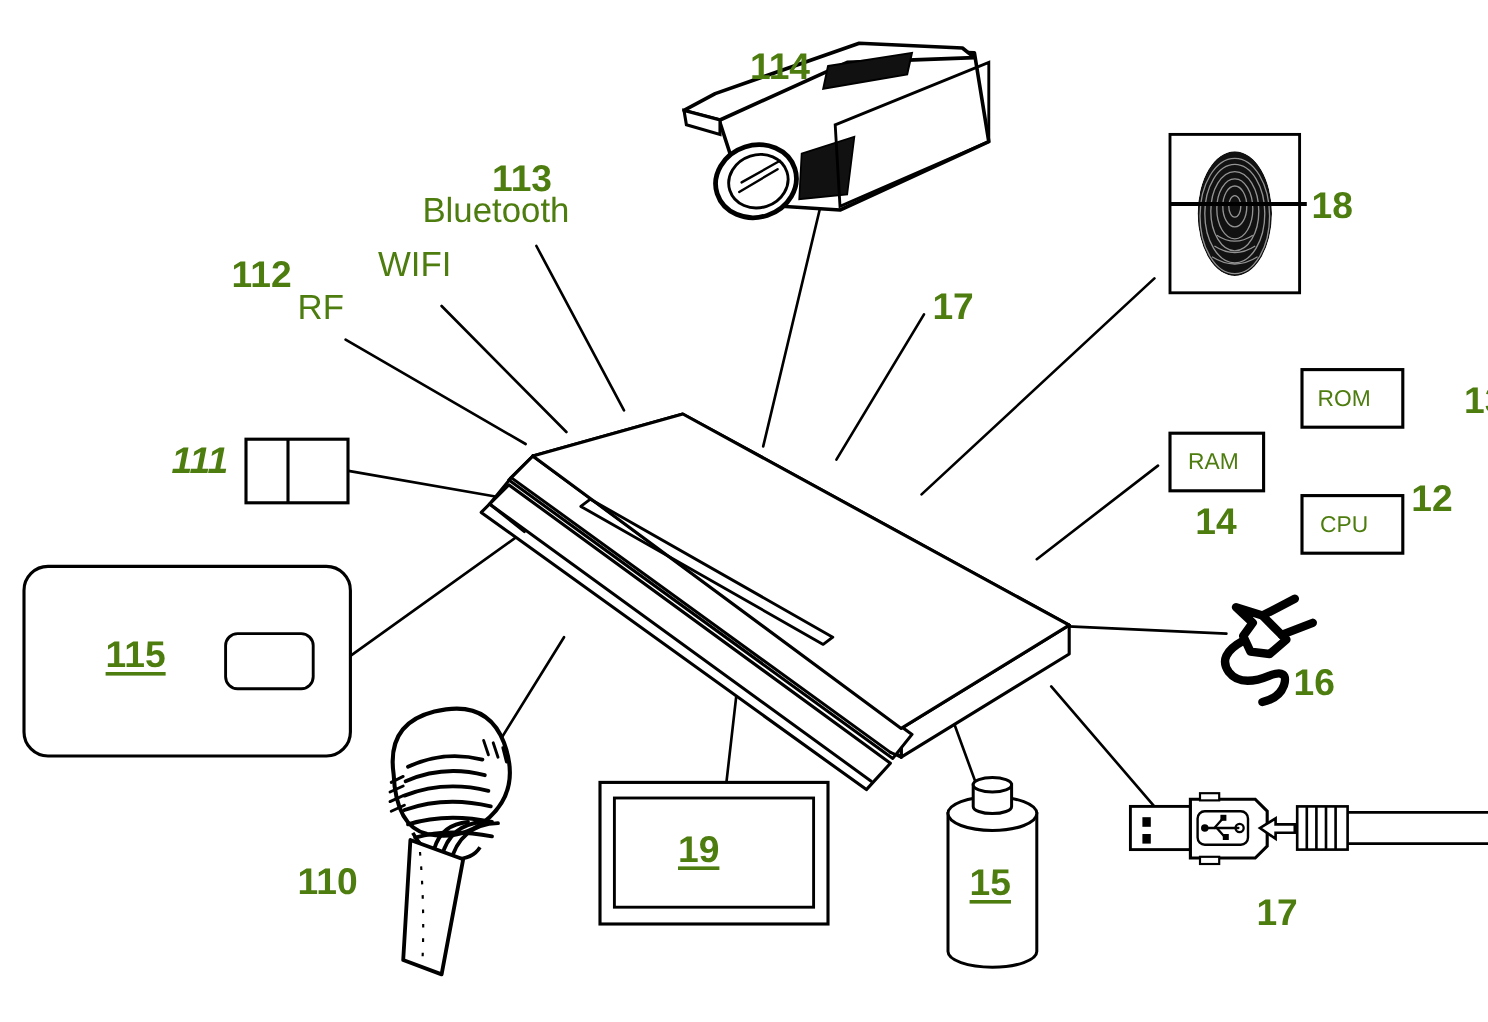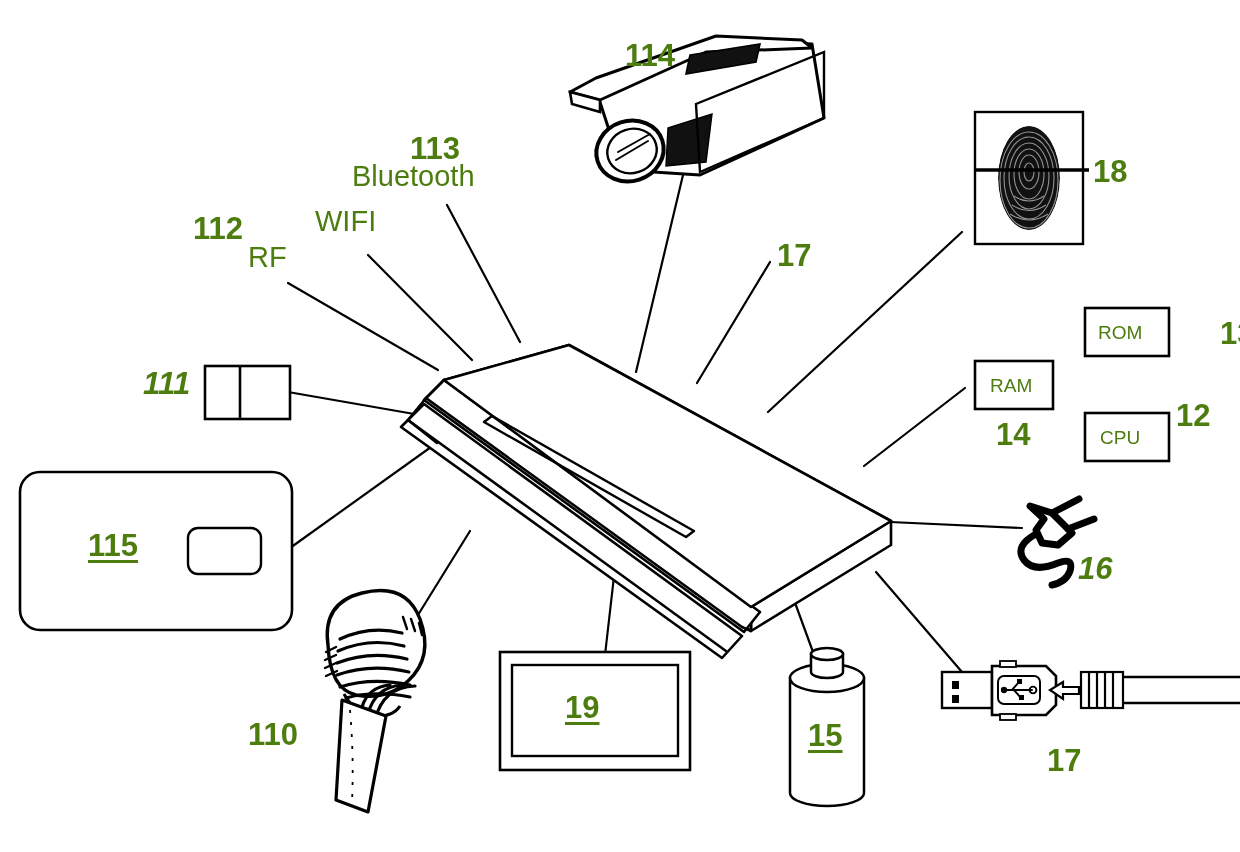--- a/index.html
+++ b/index.html
@@ -286,21 +286,21 @@
   <div class="lbl lbl-num lbl-under" style="left:88px; top:530px;">115</div>
 
   <div class="lbl lbl-num" style="left:248px; top:719px;">110</div>
 
   <div class="lbl lbl-num lbl-under" style="left:565px; top:692px;">19</div>
 
   <div class="lbl lbl-num lbl-under" style="left:808px; top:720px;">15</div>
 
   <div class="lbl lbl-num" style="left:1047px; top:745px;">17</div>
 
-  <div class="lbl lbl-num" style="left:1078px; top:553px;font-style:italic;">16</div>
+  <div class="lbl lbl-num" style="left:1078px; top:553px;">16</div>
 
   <div class="lbl lbl-num" style="left:1176px; top:400px;">12</div>
 
   <div class="lbl lbl-num" style="left:1172px; top:318px;padding-left:48px;">13</div>
 
   <div class="lbl lbl-num" style="left:996px; top:419px;">14</div>
 
   <div class="lbl lbl-num" style="left:1093px; top:156px;">18</div>
 
   <div class="lbl lbl-num" style="left:777px; top:240px;">17</div>

